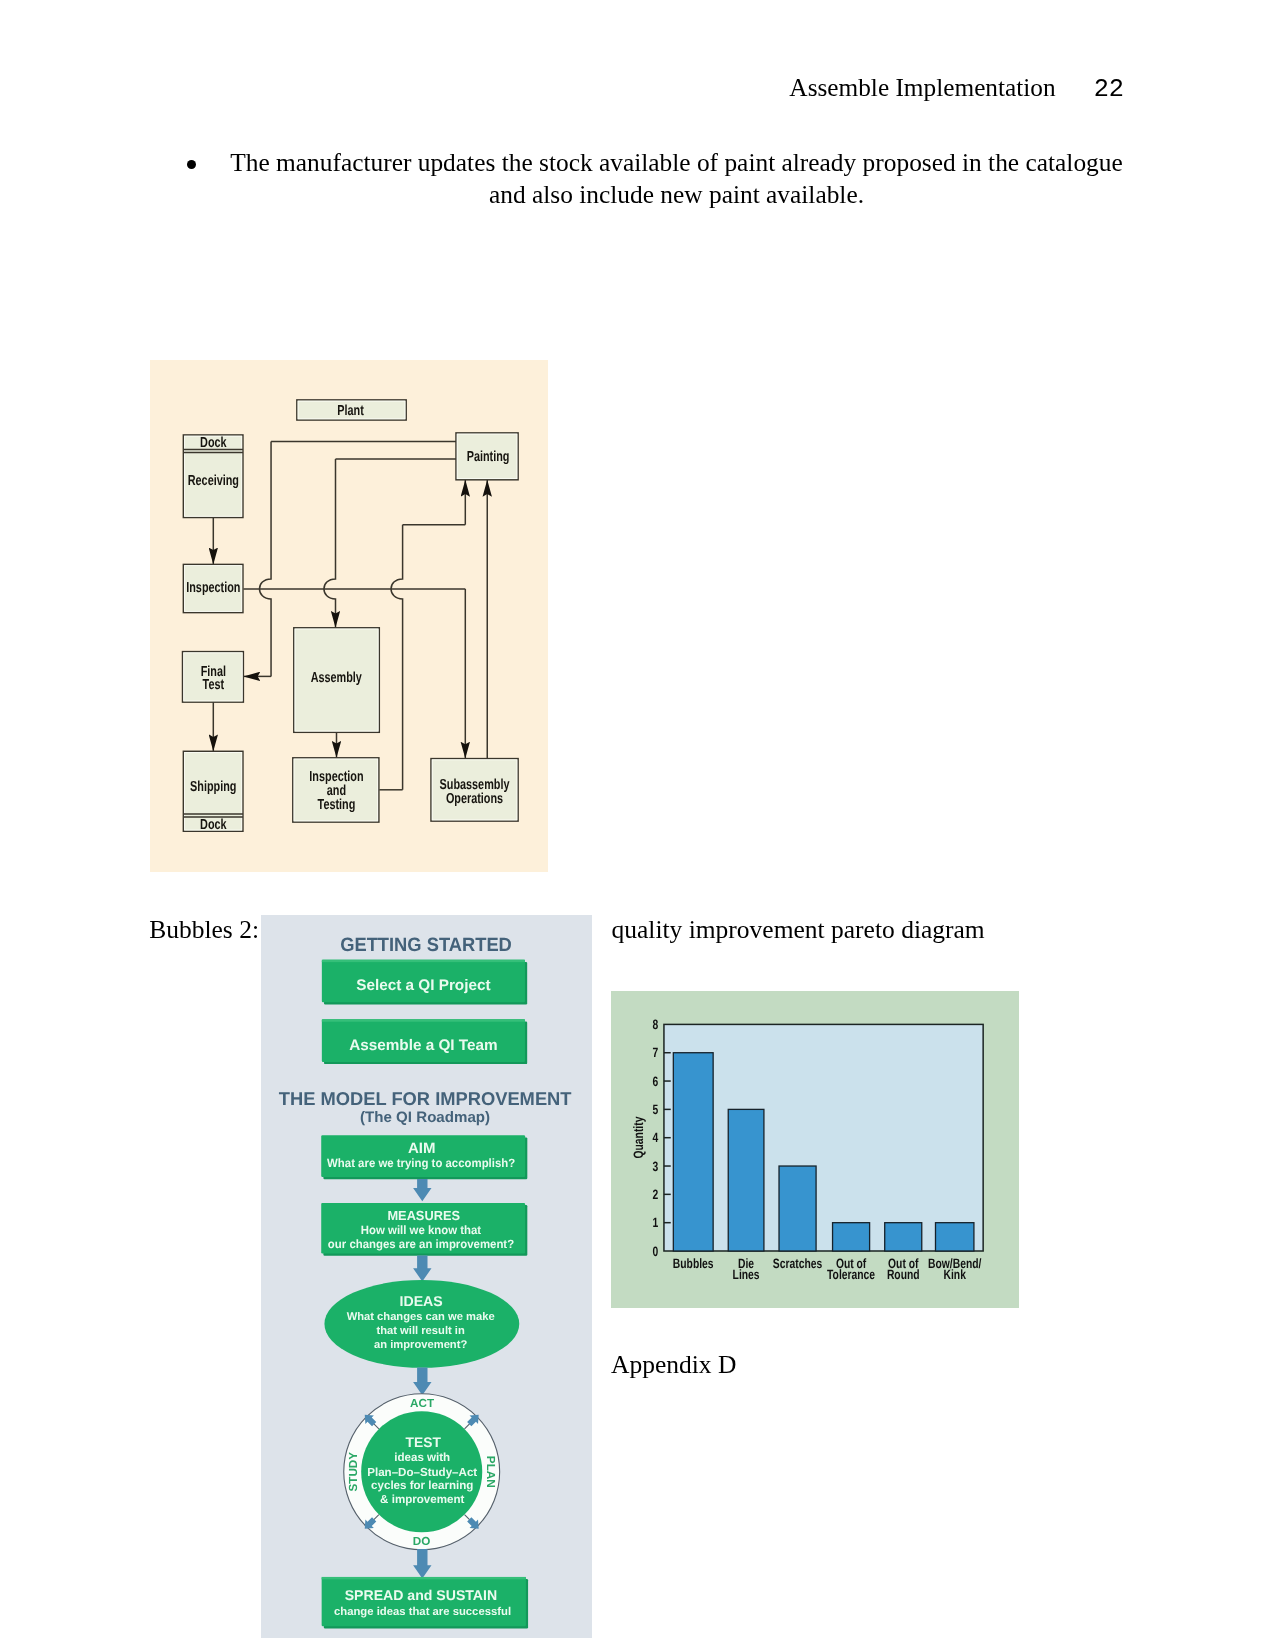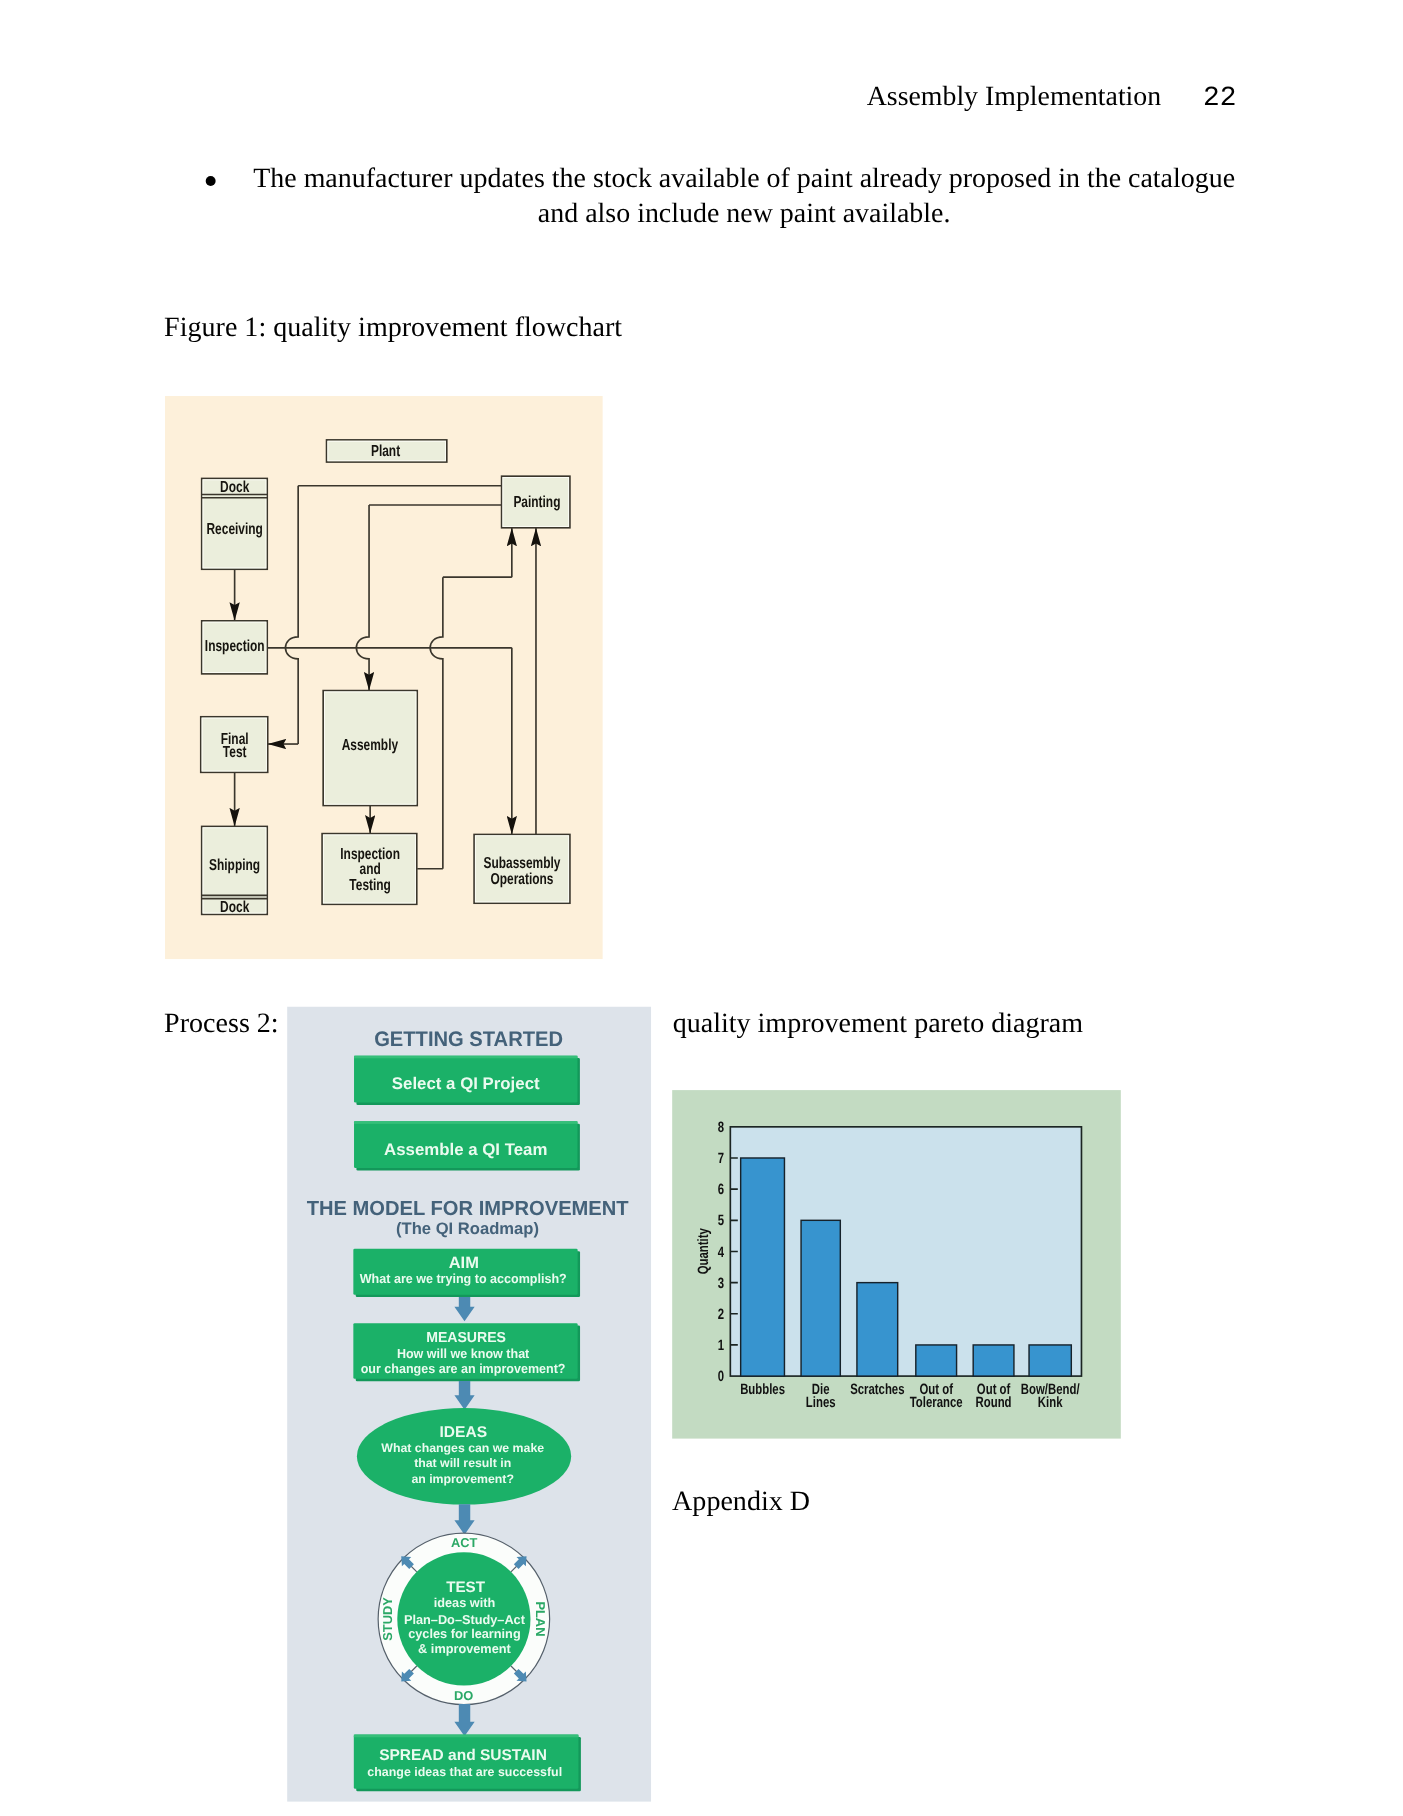--- a/index.html
+++ b/index.html
@@ -29,29 +29,28 @@
   svg{display:block;shape-rendering:auto;}
   svg text{text-rendering:geometricPrecision;}
   .page{will-change:opacity;}
 </style>
 </head>
 <body>
 
 <div class="page">
 
   <div class="hdr">
-    <span class="hdr-title">Assembly Implementation</span><span class="hdr-page">22</span>
+    <span class="hdr-title">Assemble Implementation</span><span class="hdr-page">22</span>
   </div>
 
   <div class="bullet-row">
     <span class="bullet-dot"></span>
     <span class="bullet-text">The manufacturer updates the stock available of paint already proposed in the catalogue and also include new paint available.</span>
   </div>
 
-  <div class="cap cap-fig1">Figure 1: quality improvement flowchart</div>
 <svg id="flowchart" width="398" height="512" viewBox="0 0 398 512" xmlns="http://www.w3.org/2000/svg">
 <rect x="0" y="0" width="398" height="512" fill="#fdf0da"></rect>
 <defs>
         <marker id="fcarrow" markerWidth="17.2" markerHeight="9.6" refX="16.9" refY="4.8" orient="auto" markerUnits="userSpaceOnUse">
           <path d="M0,0.1 L16.9,4.8 L0,9.5 L2.6,4.8 Z" fill="#15120d"></path>
         </marker>
       </defs>
 <g fill="none" stroke="#3a362c" stroke-width="1.5" stroke-linecap="butt">
 <path d="M63.3,157.5 L63.3,204.4" marker-end="url(#fcarrow)"></path>
 <path d="M63.3,342.1 L63.3,391.3" marker-end="url(#fcarrow)"></path>
@@ -124,21 +123,21 @@
 <text x="0" y="469.27" transform="translate(63.35,0) scale(0.748,1)">Dock</text>
 <text x="0" y="321.64" transform="translate(186.27,0) scale(0.748,1)">Assembly</text>
 <text x="0" y="420.9" transform="translate(186.47,0) scale(0.748,1)">Inspection</text>
 <text x="0" y="434.9" transform="translate(186.47,0) scale(0.748,1)">and</text>
 <text x="0" y="448.91" transform="translate(186.47,0) scale(0.748,1)">Testing</text>
 <text x="0" y="100.74" transform="translate(338.1,0) scale(0.748,1)">Painting</text>
 <text x="0" y="429.2" transform="translate(324.5,0) scale(0.748,1)">Subassembly</text>
 <text x="0" y="443.3" transform="translate(324.5,0) scale(0.748,1)">Operations</text>
 </g>
 </svg>
-  <div class="cap cap-fig2">Process 2:</div>
+  <div class="cap cap-fig2">Bubbles 2:</div>
   <div class="cap cap-pareto">quality improvement pareto diagram</div>
   <div class="cap cap-appendix">Appendix D</div>
 <svg id="qiflow" width="331" height="723" viewBox="0 0 331 723" xmlns="http://www.w3.org/2000/svg">
 <rect x="0" y="0" width="331" height="723" fill="#dde3ea"></rect>
 <g font-family="&quot;Liberation Sans&quot;, sans-serif">
 <text x="0" y="35.92" font-size="19.2" font-weight="bold" fill="#44627a" text-anchor="middle" transform="translate(165.0,0) scale(0.955,1)">GETTING STARTED</text>
 <g>
 <rect x="63.040000000000006" y="46.900000000000006" width="203.14" height="42.61" rx="1.2" fill="#13985a"></rect>
 <rect x="60.84" y="44.7" width="203.14" height="42.61" rx="1.2" fill="#1bb168"></rect>
 <rect x="60.84" y="44.7" width="203.14" height="2.4" fill="#35bf79"></rect>

